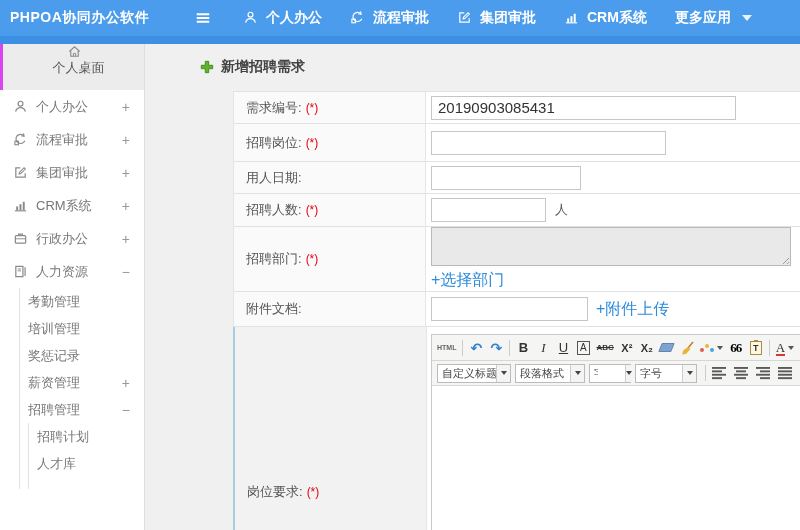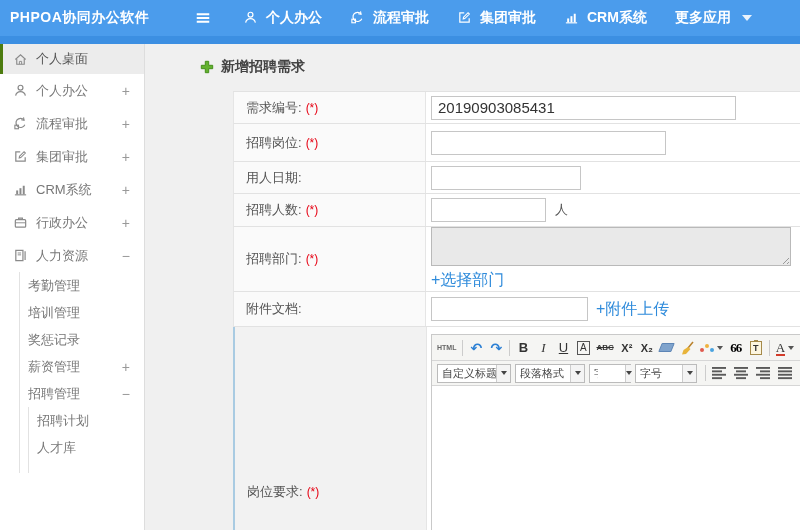--- a/index.html
+++ b/index.html
@@ -19,21 +19,21 @@
            border-top:6px solid #eaf3fc; display:inline-block; margin-left:4px; }
 
   
   .layout { display:flex; height:486px; }
   .sidebar { width:145px; background:#fff; border-right:1px solid #ddd; flex:none; overflow:hidden; }
   .content { flex:1; background:#f0f0f0; overflow:hidden; position:relative; }
 
   
   .side-item { position:relative; display:flex; align-items:center; cursor:pointer; color:#777; font-size:13px; }
   .side-item.lvl0 { height:33px; padding-left:10px; border-left:3px solid transparent; }
-  .side-item.lvl0.active { height:30px; background:#ececec; border-left:3px solid #4d7c0f; color:#555; }
+  .side-item.lvl0.active { height:46px; background:#ececec; border-left:3px solid #d946ef; color:#555;flex-direction:column; }
   .side-item.lvl1 { height:27px; padding-left:28px; }
   .side-item.lvl2 { height:27px; padding-left:37px; }
   .side-item .sicon { width:15px; height:15px; color:#8a8a8a; margin-right:8px; flex:none; }
   .side-item .expander { position:absolute; right:14px; font-size:14px; color:#999; font-weight:normal; }
   .guide1::before { content:''; position:absolute; left:19px; top:0; bottom:0; width:1px; background:#e2e2e2; }
   .guide2::after  { content:''; position:absolute; left:28px; top:0; bottom:0; width:1px; background:#e2e2e2; }
   .side-filler { position:relative; height:12px; }
 
   
   .page-title { display:flex; align-items:center; gap:7px; margin:14px 0 0 55px; font-size:14px; font-weight:bold; color:#444; }

